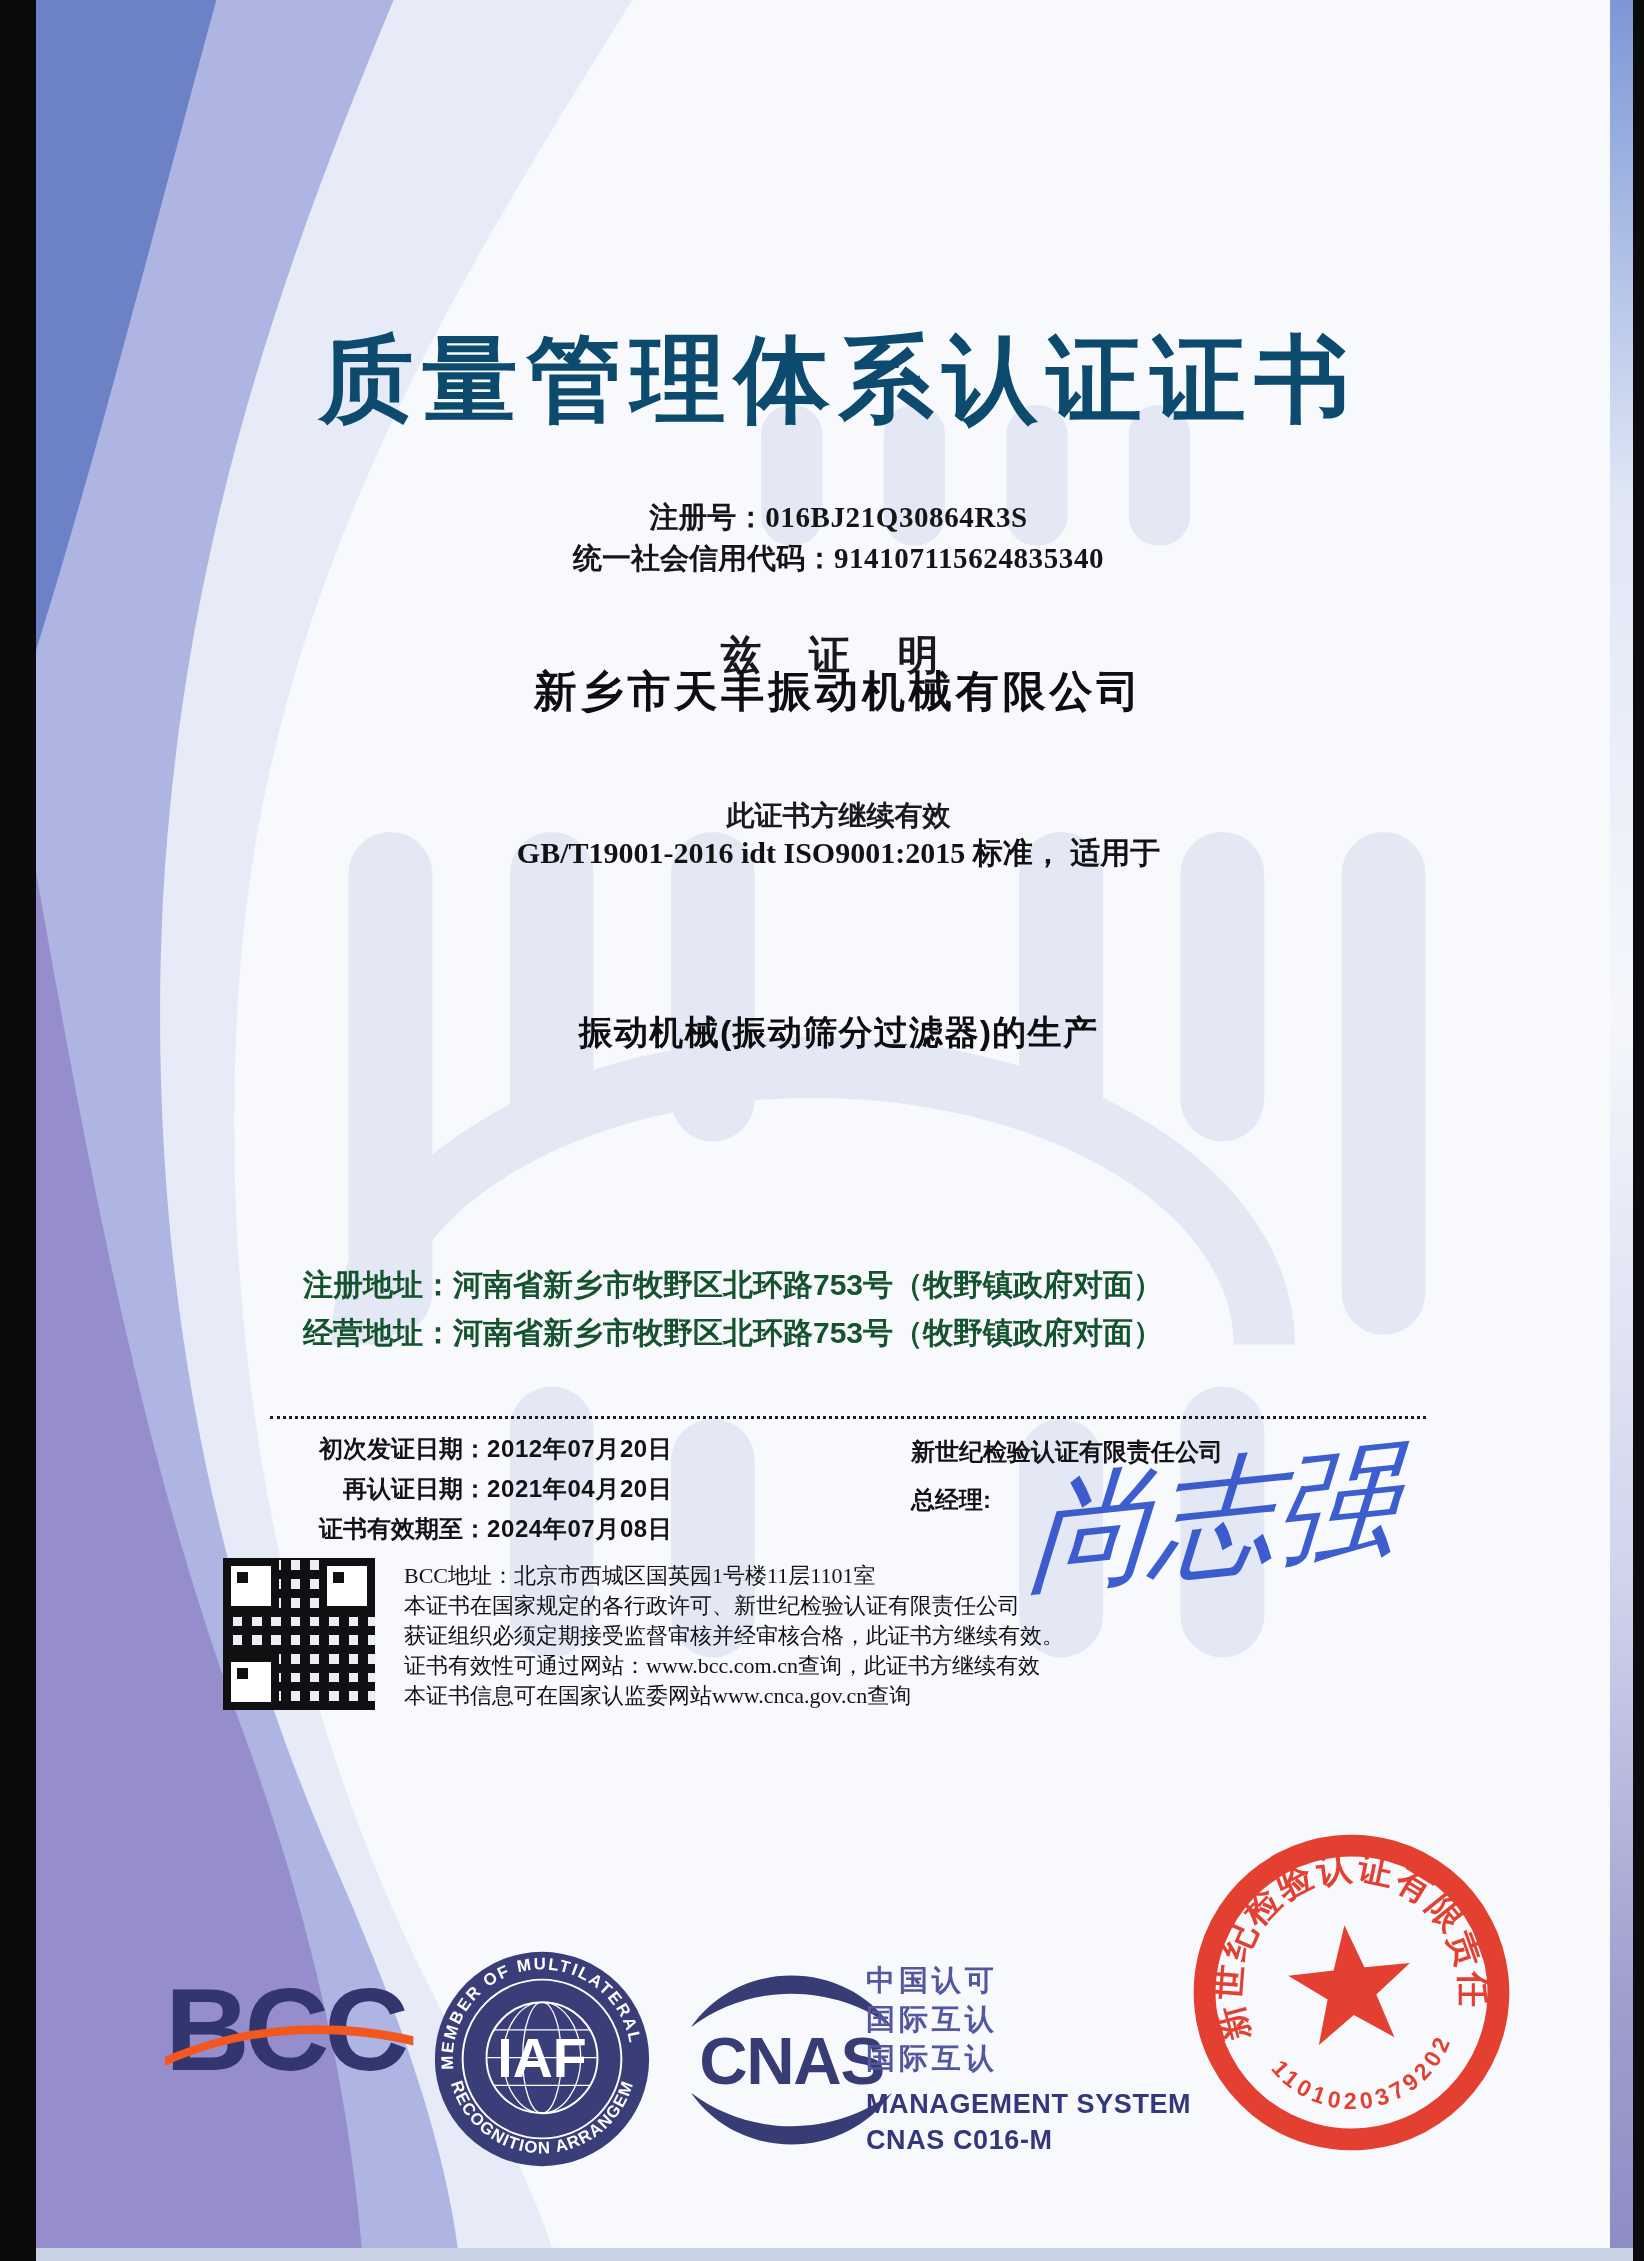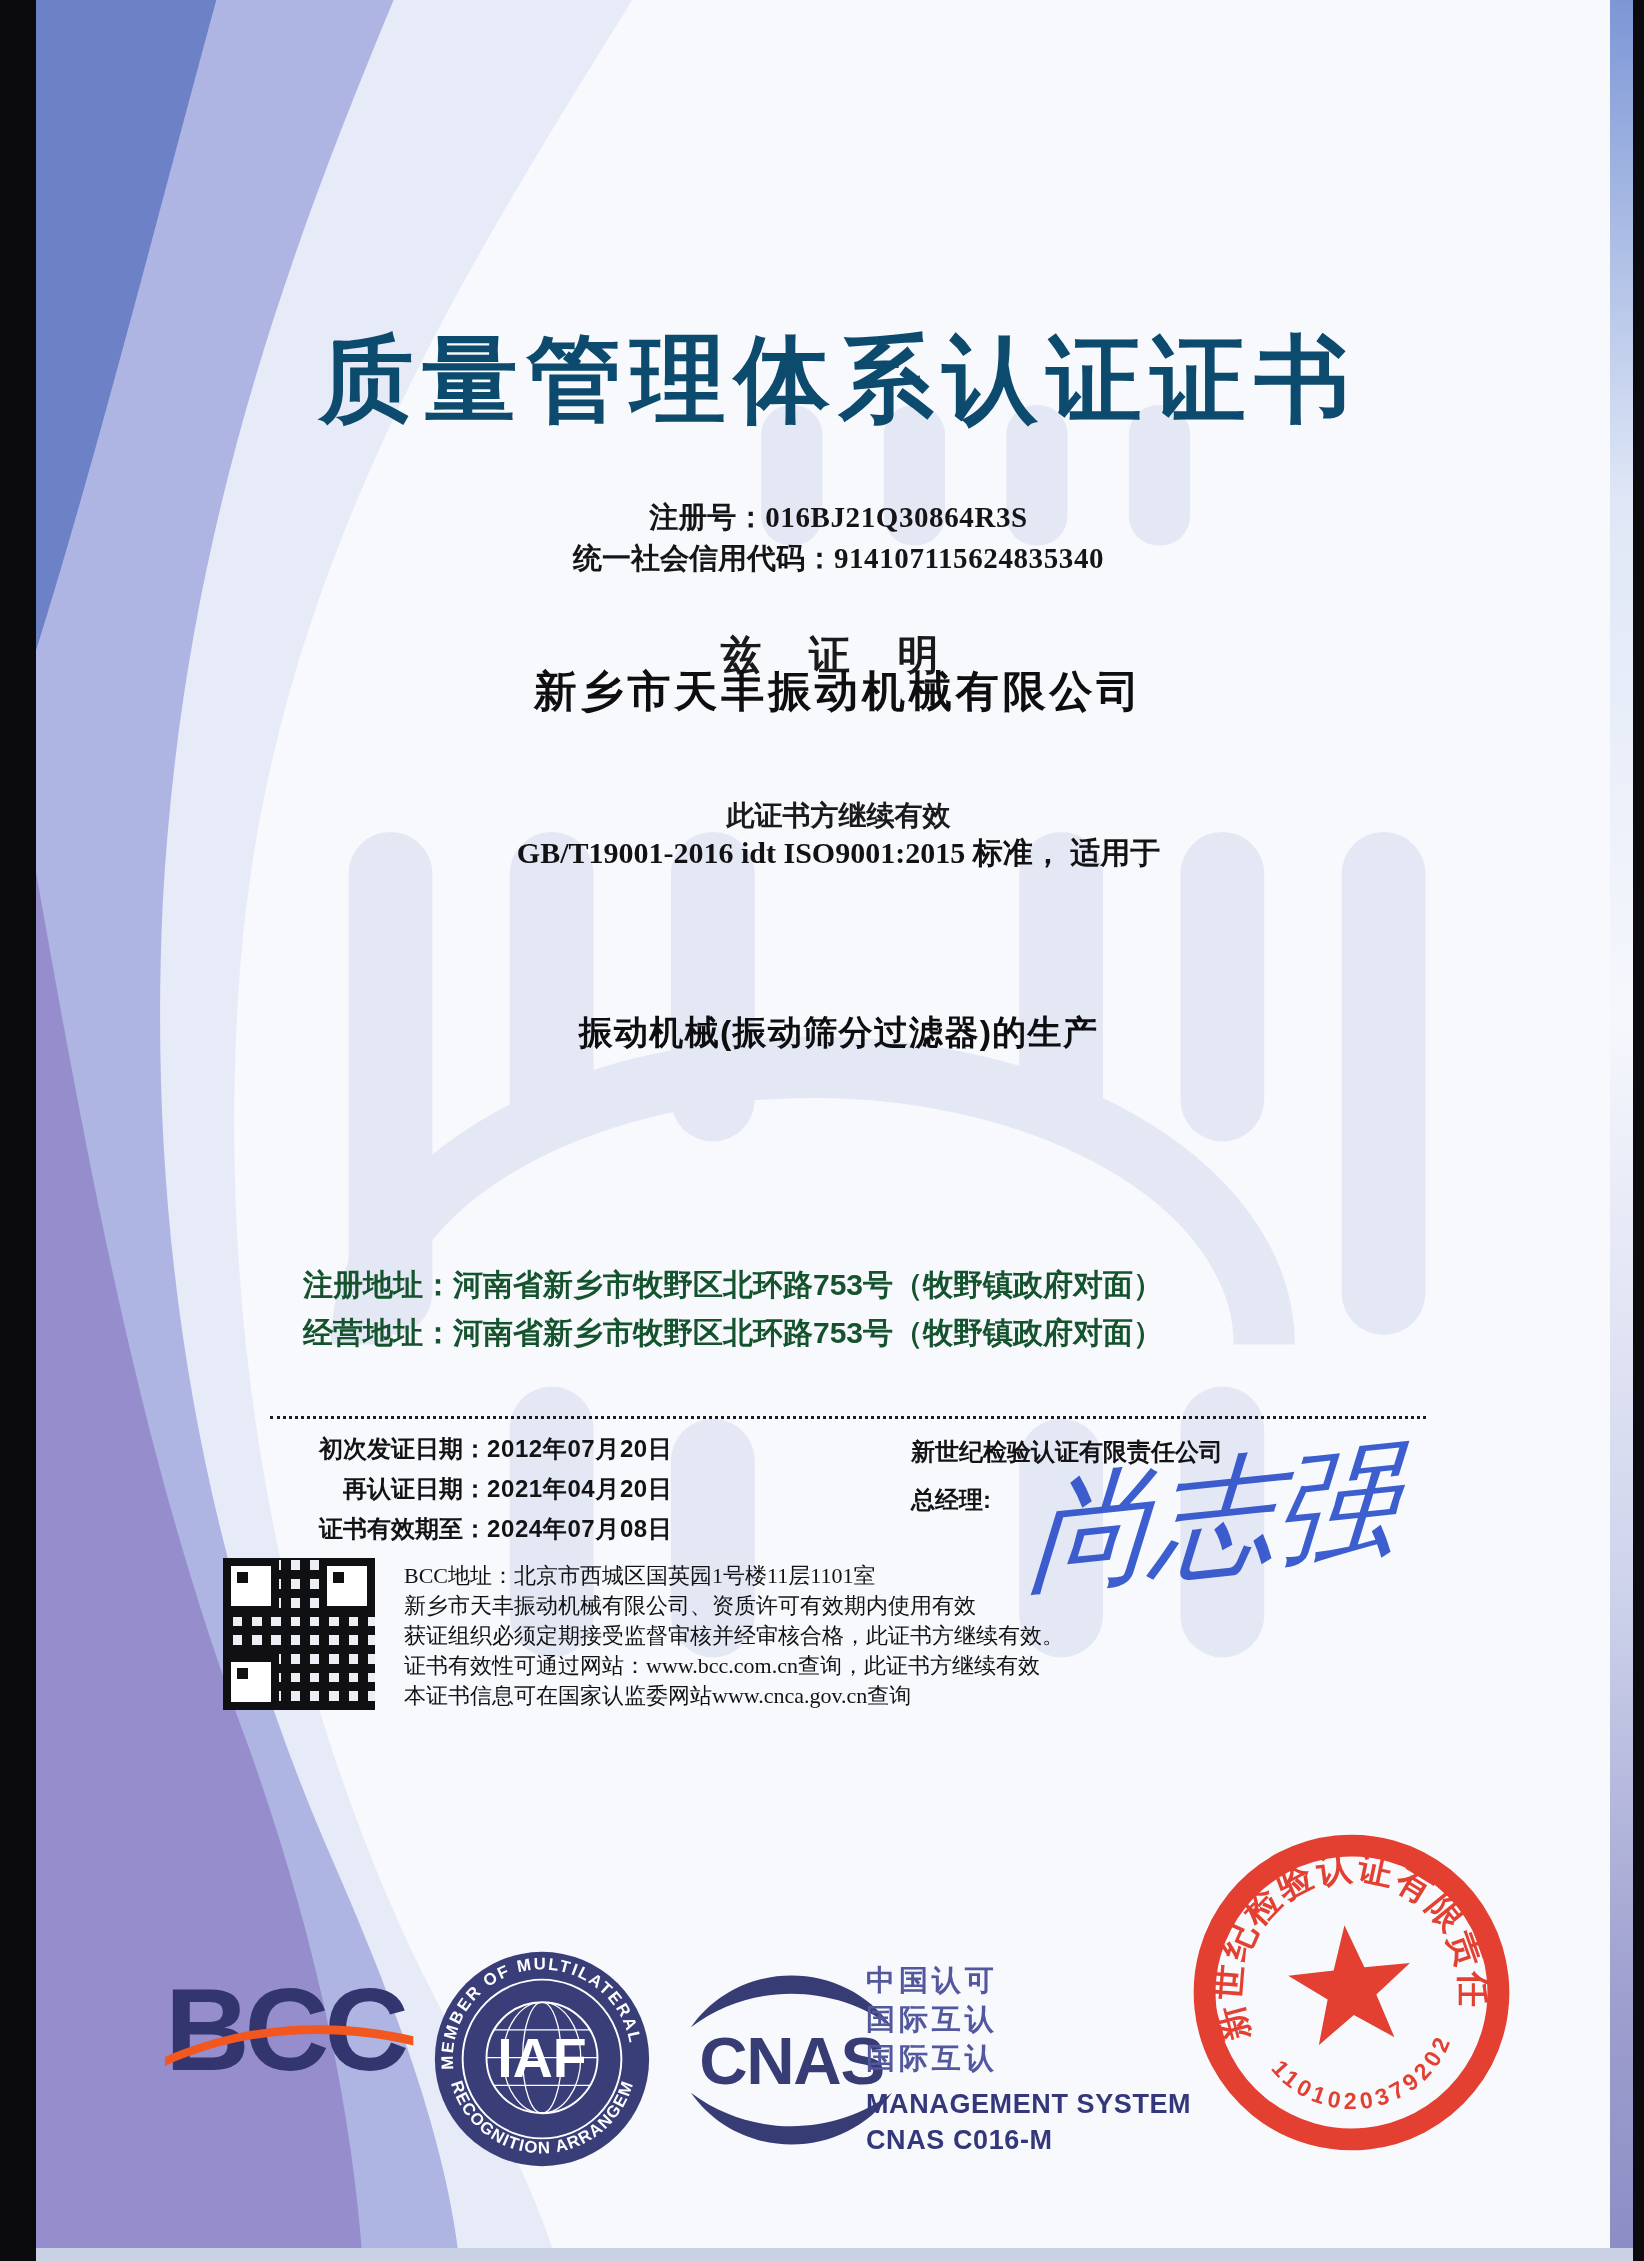--- a/index.html
+++ b/index.html
@@ -163,21 +163,21 @@
   <span class="finder f-tr">
       <i></i>
     </span>
   <span class="finder f-bl">
       <i></i>
     </span>
 </div>
 
 <div class="fineprint">
   <div>BCC地址：北京市西城区国英园1号楼11层1101室</div>
-  <div>新乡市天丰振动机械有限公司、资质许可有效期内使用有效</div>
+  <div>本证书在国家规定的各行政许可、新世纪检验认证有限责任公司</div>
   <div>获证组织必须定期接受监督审核并经审核合格，此证书方继续有效。</div>
   <div>证书有效性可通过网站：www.bcc.com.cn查询，此证书方继续有效</div>
   <div>本证书信息可在国家认监委网站www.cnca.gov.cn查询</div>
 </div>
 
 <svg class="abs logo-bcc" width="258" height="129" viewBox="0 0 400 200">
   <text x="0" y="158" font-size="182" font-weight="900" fill="#33356f" font-family="Liberation Sans, DejaVu Sans, sans-serif" letter-spacing="-8">BCC</text>
   <path d="M0,152 C120,96 260,90 385,120 L385,106 C260,76 120,84 0,138 Z" fill="#f2571f"></path>
 </svg>
 

